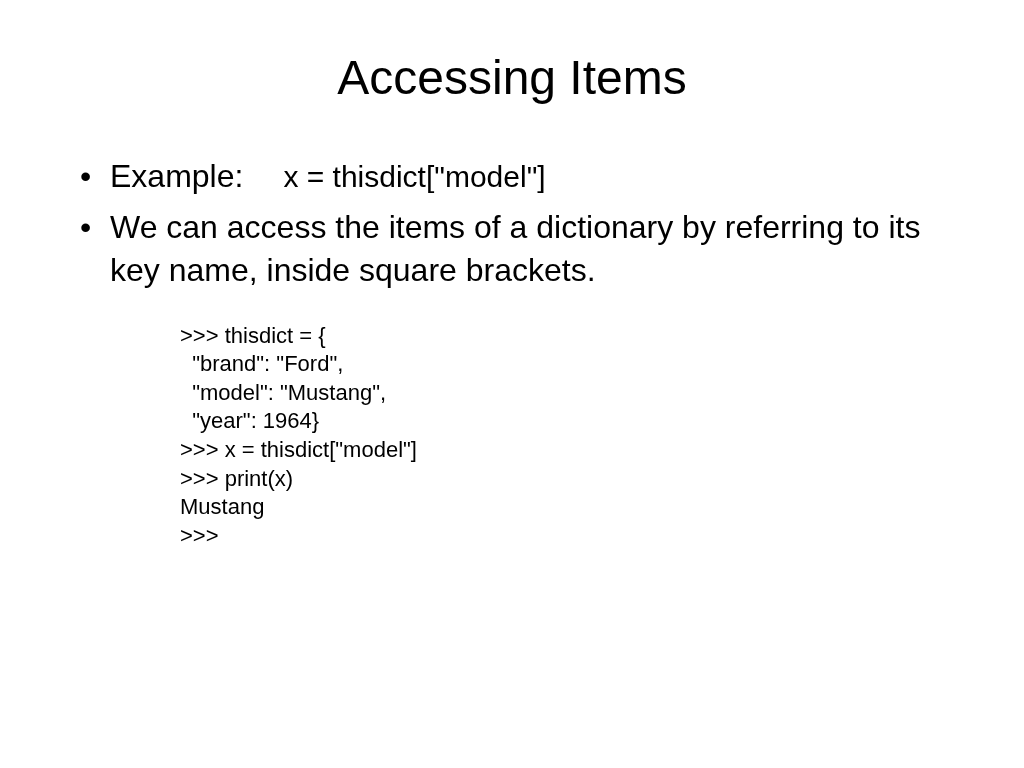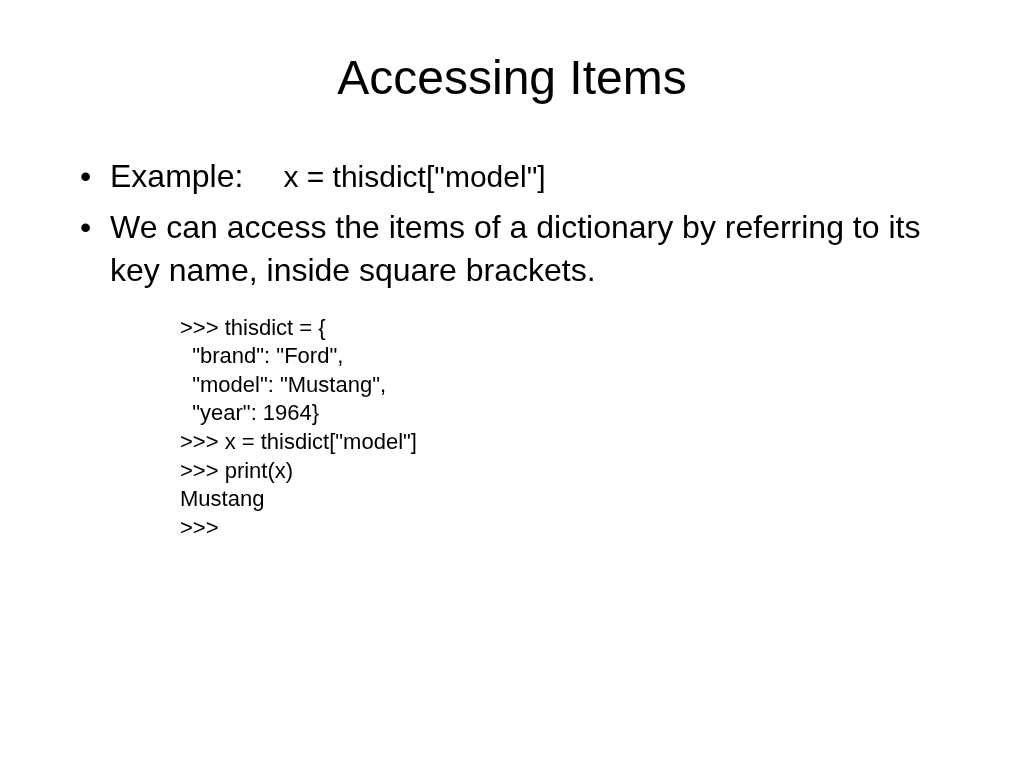--- a/index.html
+++ b/index.html
@@ -52,21 +52,21 @@
     }
     .example-label {
       margin-right: 40px;
     }
     .example-code {
       font-size: 30px;
     }
     .code-block {
       font-size: 22px;
       line-height: 1.3;
-      margin-top: 21px;
+      margin-top: 29px;
       margin-left: 110px;
       white-space: pre;
       font-family: Arial, Helvetica, sans-serif;
     }
   </style>
 </head>
 <body>
 
 <div class="slide">
   <h1 class="title">Accessing Items</h1>

